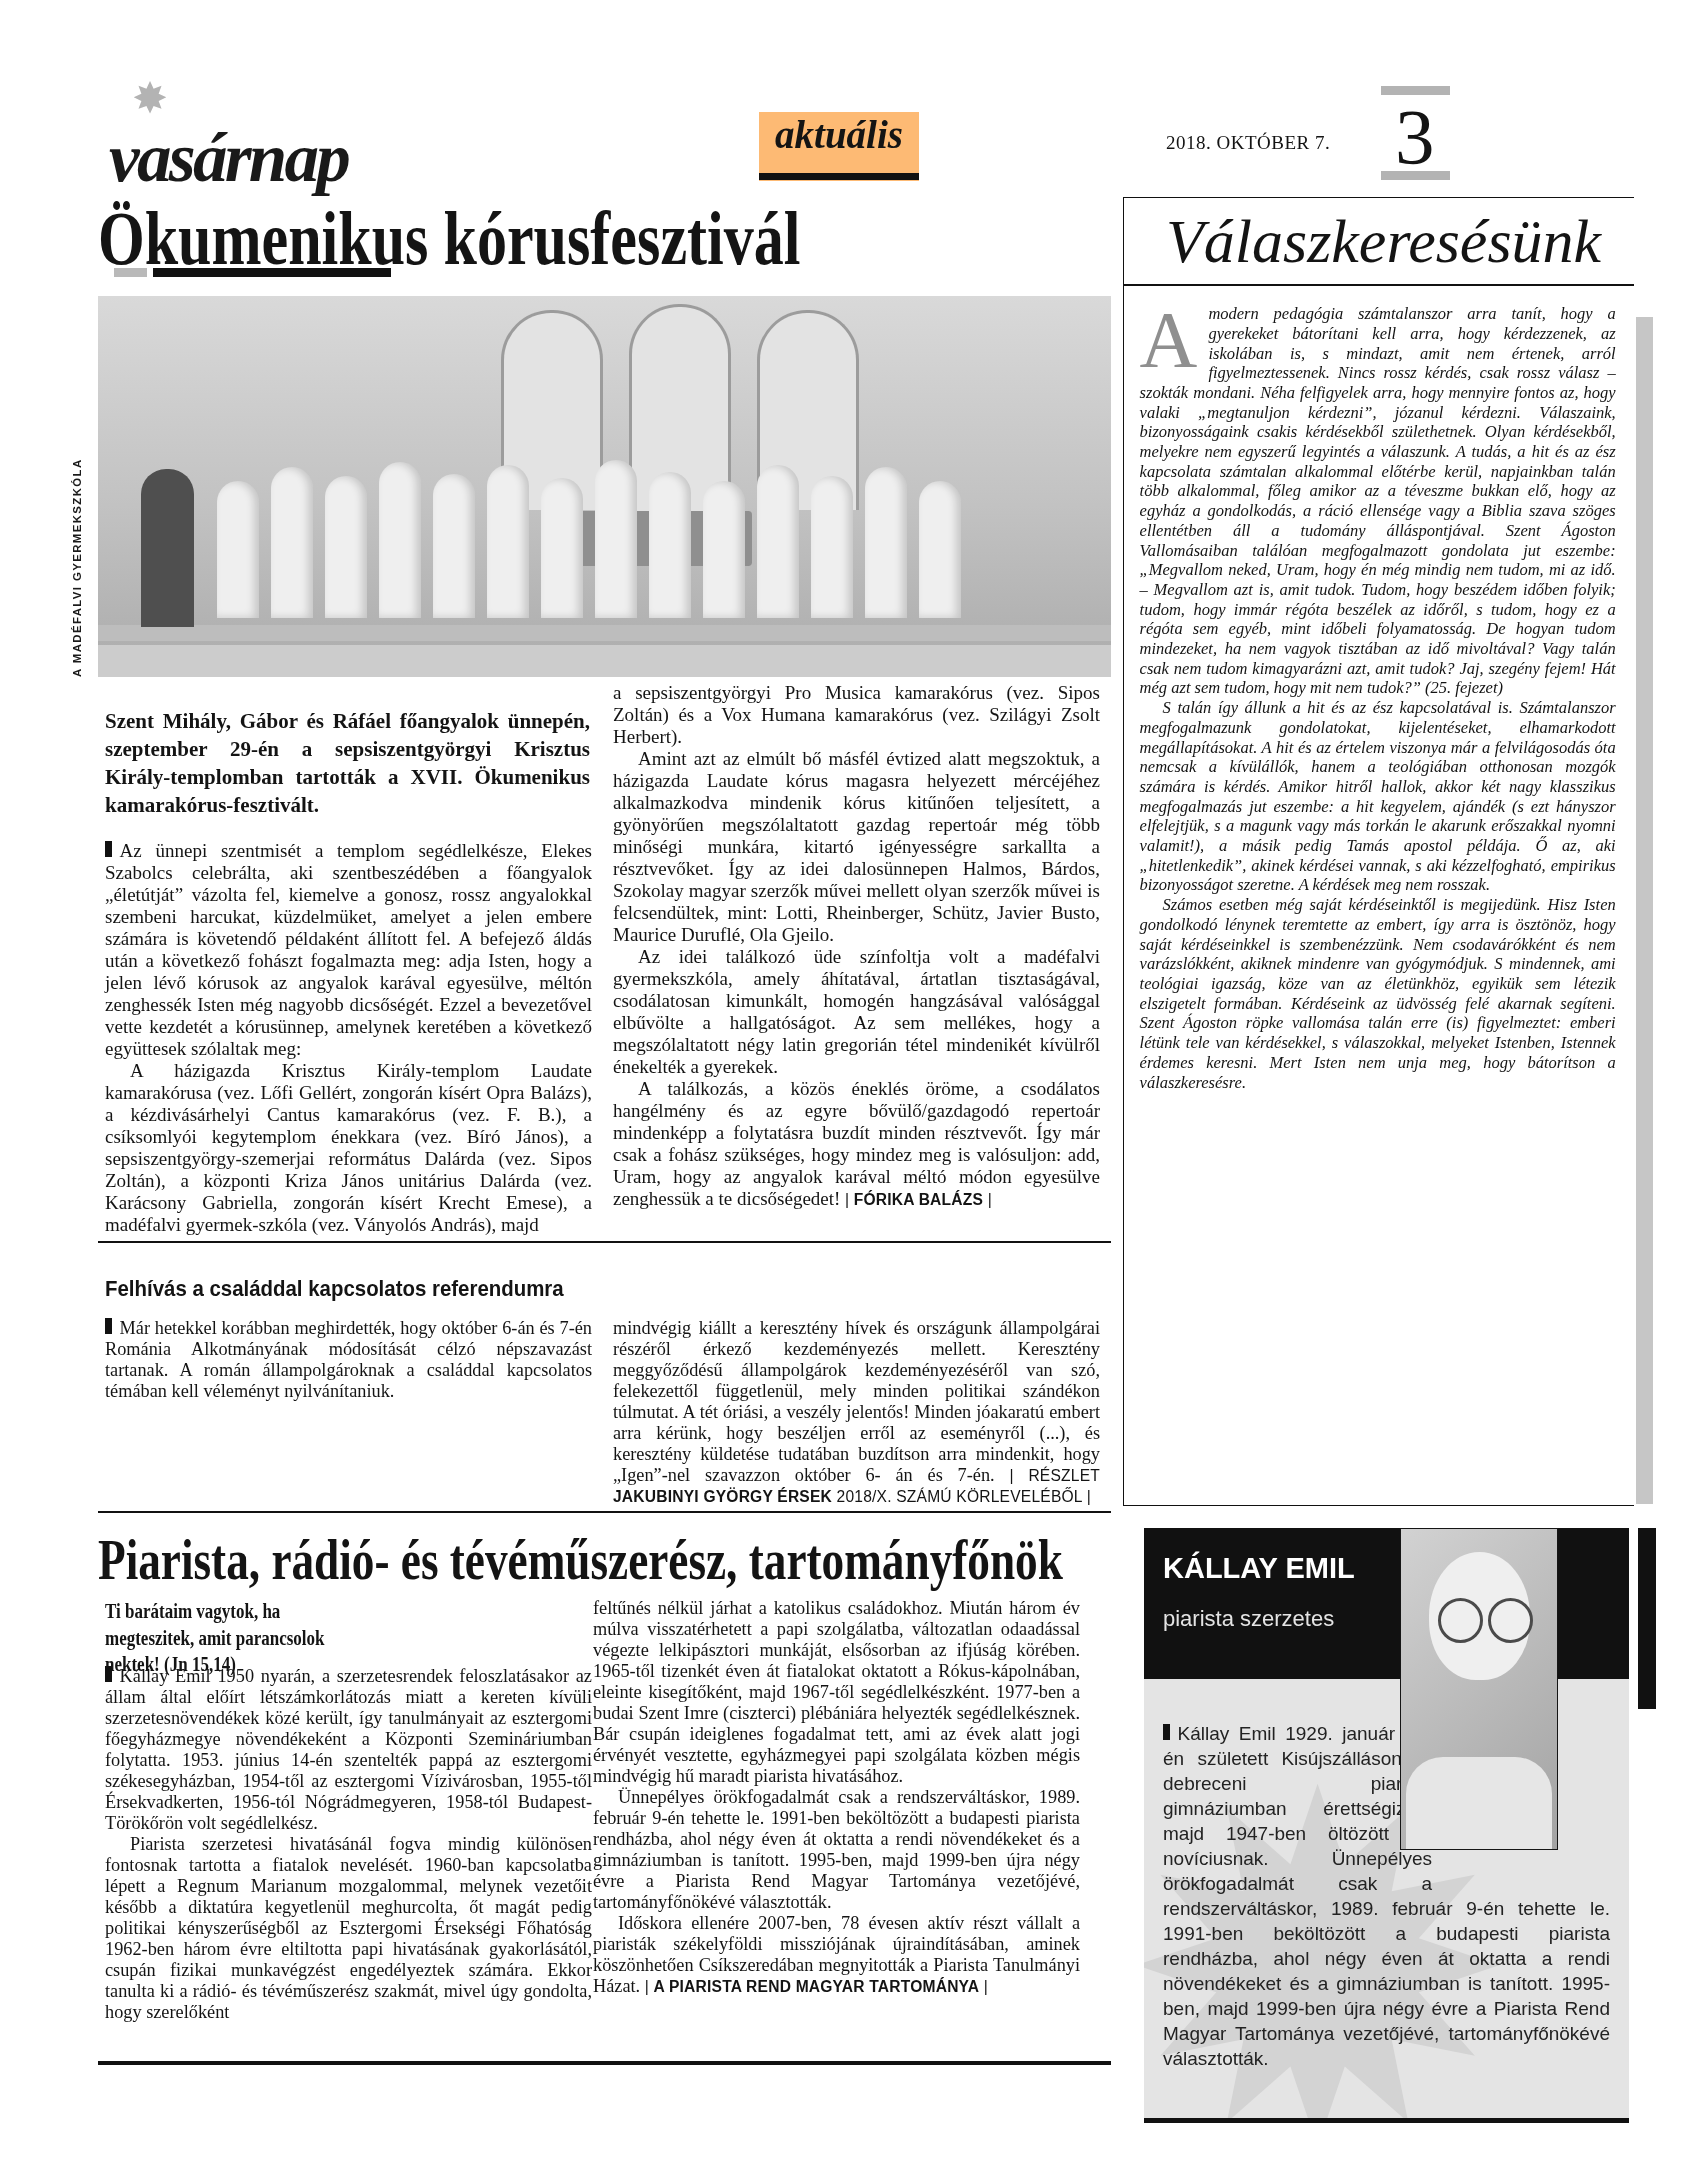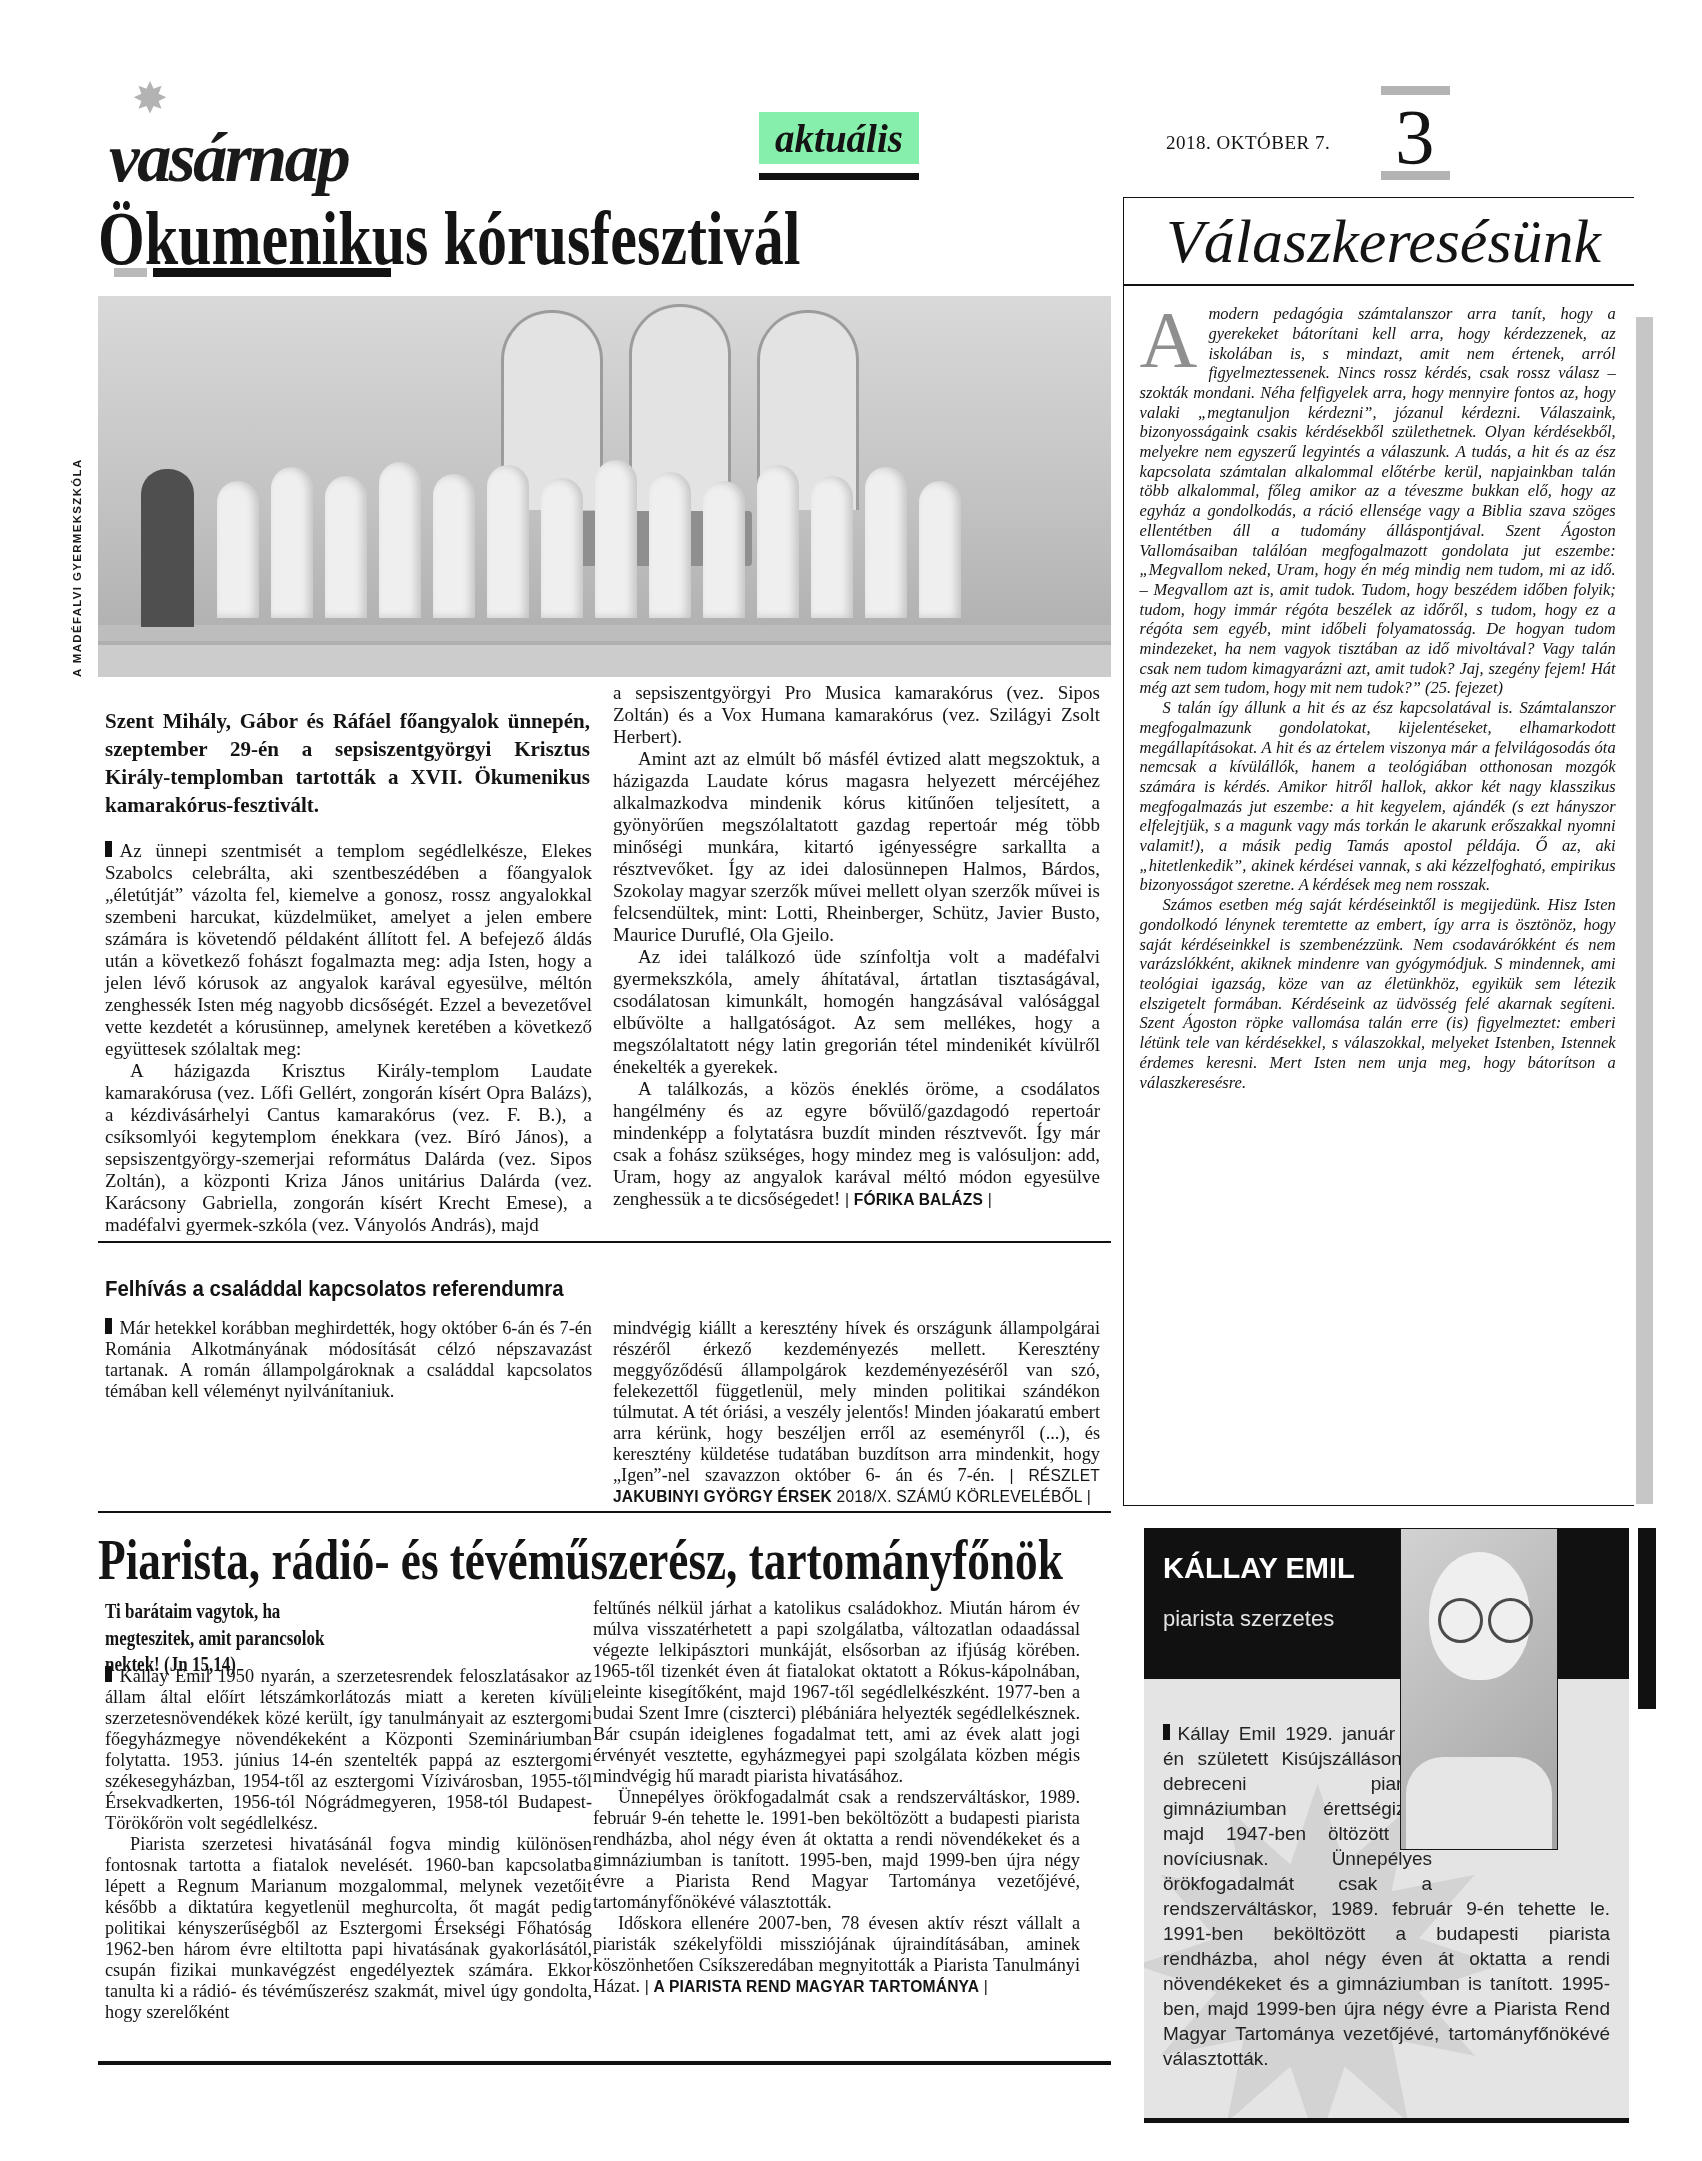--- a/index.html
+++ b/index.html
@@ -4,21 +4,21 @@
 <style>
   html,body{margin:0;padding:0;background:#888;}
   .page{position:relative;width:1702px;height:2161px;background:#ffffff;font-family:"Liberation Serif",serif;color:#141414;overflow:hidden;}
   .abs{position:absolute;}
 
   
   .logo-text{font-size:69px;font-weight:bold;font-style:italic;letter-spacing:-2.7px;color:#1a1a1a;line-height:1;}
   .sun-icon{font-family:"DejaVu Sans",sans-serif;font-size:43px;color:#b3b3b3;line-height:1;}
   .logo-bar-gray{background:#b9b9b9;height:9.2px;}
   .logo-bar-black{background:#111;height:9.2px;}
-  .section-box{background:#86efac;width:160px;height:52px;display:flex;align-items:center;justify-content:center;}
+  .section-box{background:#fdba74;width:160px;height:69px;display:flex;justify-content:center;}
   .section-label{font-style:italic;font-weight:bold;font-size:39px;}
   .section-underline{background:#111;height:7.3px;width:160px;}
   .date-text{font-size:19px;letter-spacing:0.5px;}
   .page-number{font-size:79px;line-height:1;}
   .pn-bar{background:#b3b3b3;width:69px;height:9.2px;}
 
   
   .h-condensed{font-weight:bold;white-space:nowrap;transform:scaleX(0.78);transform-origin:left top;line-height:1;}
   .h1-main{font-size:77px;}
   .h2-main{font-size:58px;}

